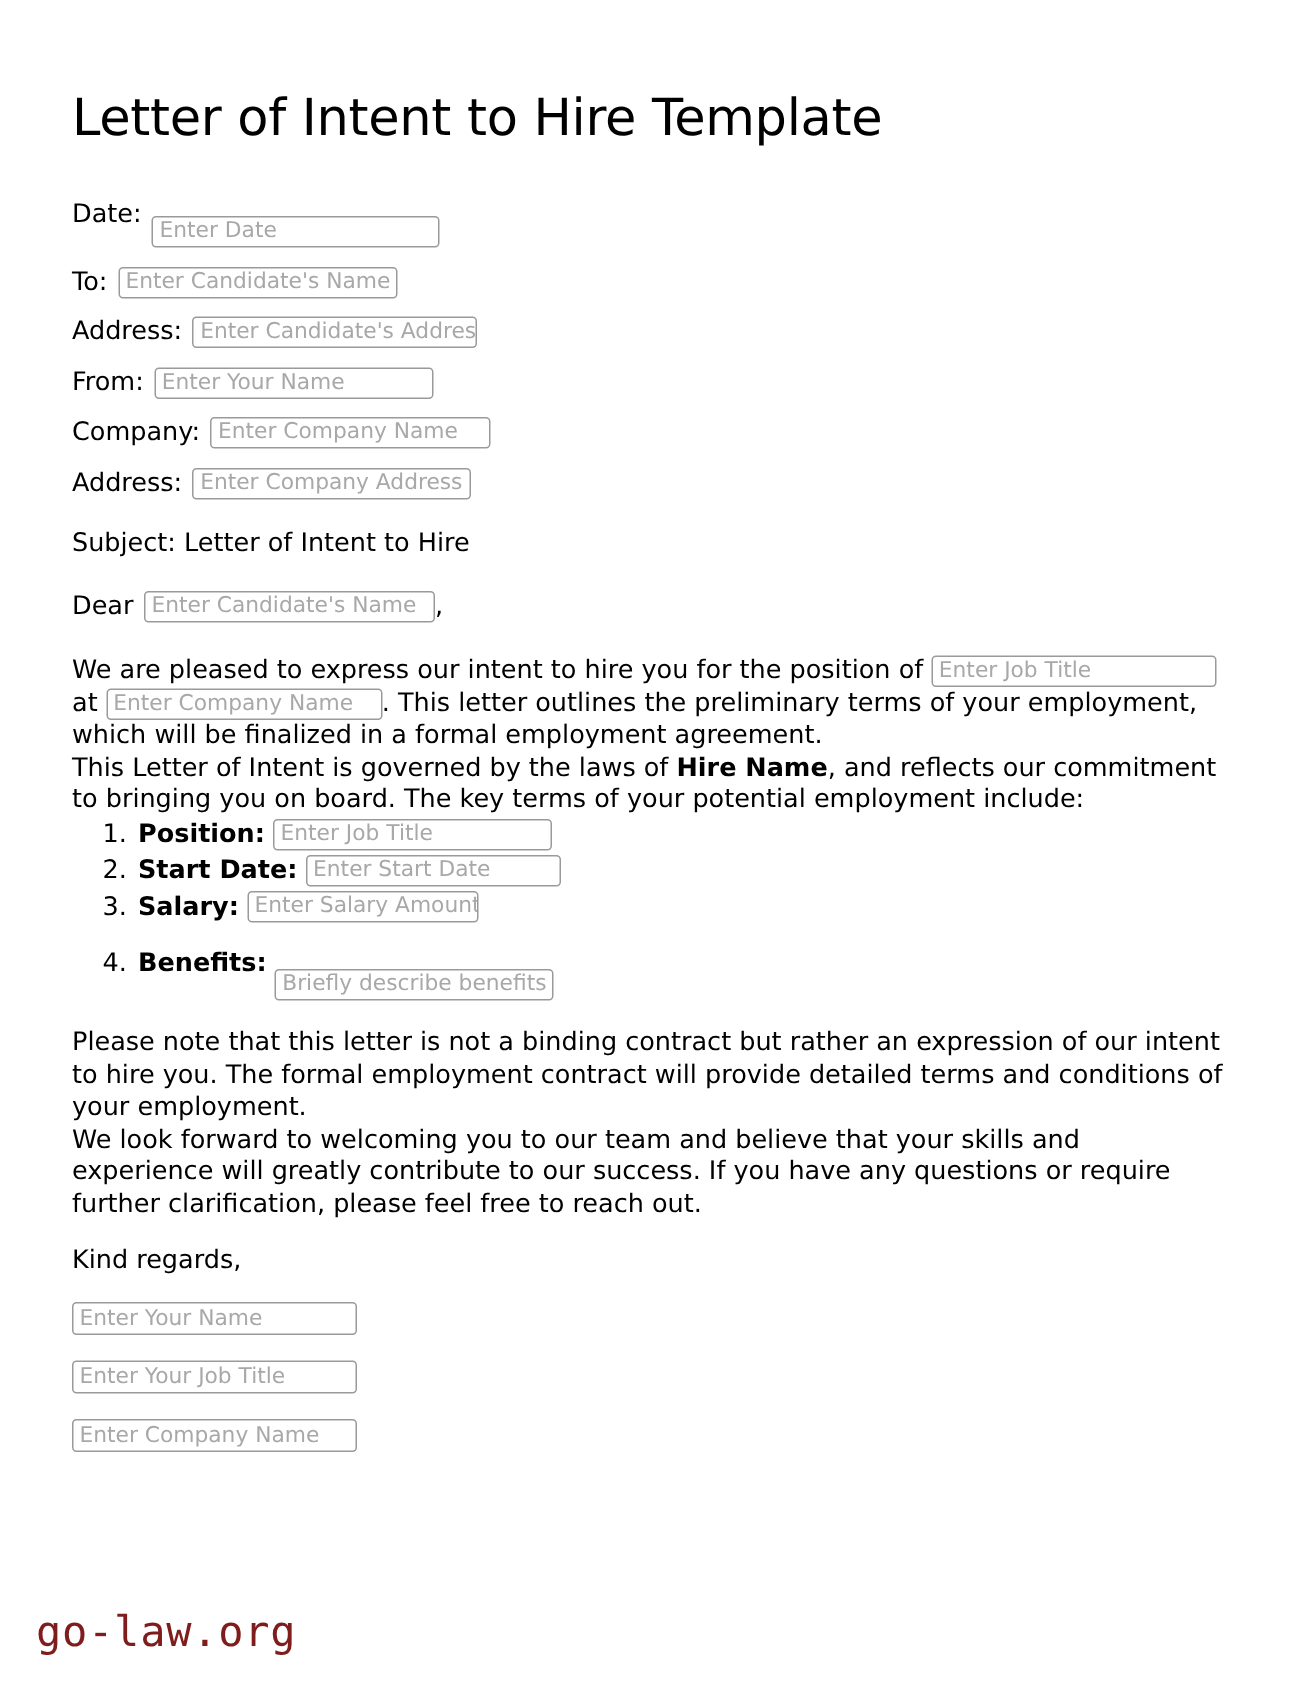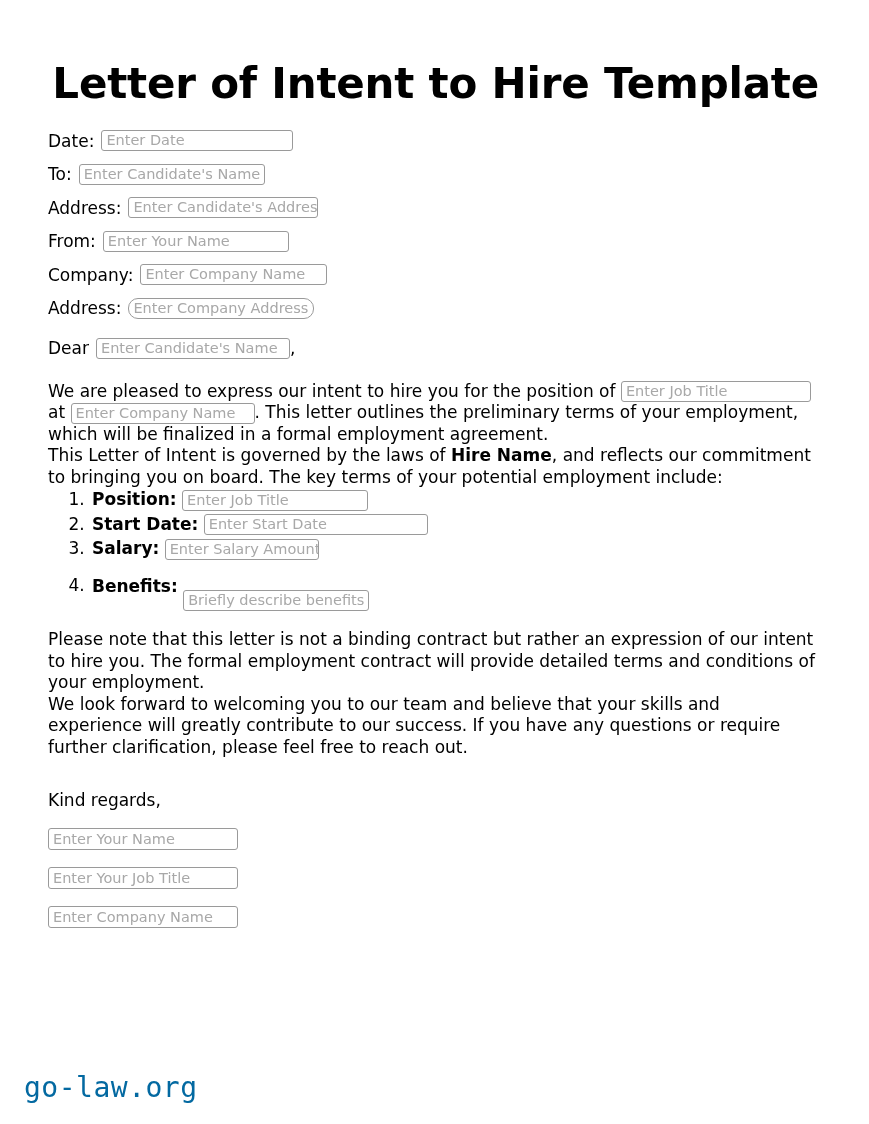--- a/index.html
+++ b/index.html
@@ -17,26 +17,25 @@
   }
   .page {
     position: absolute;
     left: 0; top: 0;
     width: 869px;
     height: 1124px;
     box-sizing: border-box;
     padding: 48px 50px 0 48px;
   }
   h1.doc-title {
-    font-size: 42px;
-    font-weight: bold;
+    font-size: 34px;
+    font-weight: normal;
     letter-spacing: -0.2px;
     margin: 12px 0 22px 0;
     line-height: 1.15;
-    text-align: right;
   }
   .field-row {
     display: flex;
     align-items: center;
     margin-bottom: 12.5px;
     font-size: 17px;
     line-height: 1.2;
   }
   .field-label {
     white-space: pre;
@@ -56,21 +55,21 @@
     padding: 0px 4px;
     white-space: nowrap;
     overflow: hidden;
     vertical-align: middle;
   }
   .inp-date      { width: 192px; }
   .inp-cand      { width: 186px; }
   .inp-candaddr  { width: 190px; }
   .inp-yourname  { width: 186px; }
   .inp-company   { width: 187px; }
-  .inp-compaddr  { width: 186px; border-radius: 10px; }
+  .inp-compaddr  { width: 186px; }
   .inp-dear      { width: 194px; }
 
   p.para {
     font-size: 17px;
     line-height: 21.5px;
     margin: 0 0 0 0;
     max-width: 772px;
   }
   .blk-subject { margin-bottom: 21px; font-size: 17px; line-height: 1.25; }
   .blk-dear { margin-bottom: 22px; display: flex; align-items: center; font-size: 17px; }
@@ -85,55 +84,55 @@
     padding-left: 42px;
     font-size: 17px;
     line-height: 1.35;
   }
   ol.terms li {
     margin-bottom: 1.5px;
     padding-left: 2px;
   }
   ol.terms li .lbl { font-weight: bold; font-size: 17px; }
   .inp-li-position { width: 186px; }
-  .inp-li-start    { width: 224px; }
+  .inp-li-start    { width: 170px; }
   .inp-li-salary   { width: 154px; }
   .inp-li-benefits { width: 186px; margin-top: 28px; }
   .kind-regards { font-size: 17px; margin-bottom: 18px; }
   .sig-input {
     width: 190px;
     height: 22px;
     line-height: 20px;
     font-size: 14.5px;
     margin-bottom: 17px;
     display: block;
   }
   .footer-brand {
     position: absolute;
     left: 24px;
     bottom: 20px;
     font-family: "DejaVu Sans Mono", "Liberation Mono", monospace;
     font-size: 28px;
     letter-spacing: 0.5px;
-    color: #0369a1;
+    color: #7f1d1d;
   }
   .spacer-24 { height: 17px; }
 </style>
 </head>
 <body>
 
 <div class="page">
 
   <h1 class="doc-title">Letter of Intent to Hire Template</h1>
 
   <div>
 
     <div class="field-row">
       <span class="field-label">Date:</span>
-      <span class="inp inp-date" style="margin-left:7px;">Enter Date</span>
+      <span class="inp inp-date" style="margin-left:7px;margin-top:23px;">Enter Date</span>
     </div>
 
     <div class="field-row">
       <span class="field-label">To:</span>
       <span class="inp inp-cand" style="margin-left:7px;">Enter Candidate's Name</span>
     </div>
 
     <div class="field-row">
       <span class="field-label">Address:</span>
       <span class="inp inp-candaddr" style="margin-left:7px;">Enter Candidate's Address</span>
@@ -149,20 +148,21 @@
       <span class="inp inp-company" style="margin-left:7px;">Enter Company Name</span>
     </div>
 
     <div class="field-row" style="margin-bottom:19px;">
       <span class="field-label">Address:</span>
       <span class="inp inp-compaddr" style="margin-left:7px;">Enter Company Address</span>
     </div>
 
   </div>
 
+  <div class="blk-subject">Subject: Letter of Intent to Hire</div>
 
   <div class="blk-dear">
     <span class="field-label">Dear</span>
     <span class="inp inp-dear" style="margin-left:7px;">Enter Candidate's Name</span>
     <span class="comma">,</span>
   </div>
 
   <p class="para gap-para">
     <span>We are pleased to express our intent to hire you for the position of</span>
     <span class="inp inp-jobtitle-inline">Enter Job Title</span>
@@ -188,21 +188,21 @@
     <li>
       <span class="lbl">Benefits:</span>
       <span class="inp inp-li-benefits">Briefly describe benefits</span>
     </li>
   </ol>
 
   <div class="spacer-24"></div>
 
   <p class="para gap-para" style="max-width:776px;">Please note that this letter is not a binding contract but rather an expression of our intent to hire you. The formal employment contract will provide detailed terms and conditions of your employment.</p>
 
-  <p class="para" style="max-width:778px; margin-bottom:32px;">We look forward to welcoming you to our team and believe that your skills and experience will greatly contribute to our success. If you have any questions or require further clarification, please feel free to reach out.</p>
+  <p class="para" style="max-width:778px; margin-bottom:16px;">We look forward to welcoming you to our team and believe that your skills and experience will greatly contribute to our success. If you have any questions or require further clarification, please feel free to reach out.</p>
 
   <div>
     <div class="kind-regards">Kind regards,</div>
     <span class="inp sig-input">Enter Your Name</span>
     <span class="inp sig-input">Enter Your Job Title</span>
     <span class="inp sig-input">Enter Company Name</span>
   </div>
 
   <div class="footer-brand">go-law.org</div>
 

